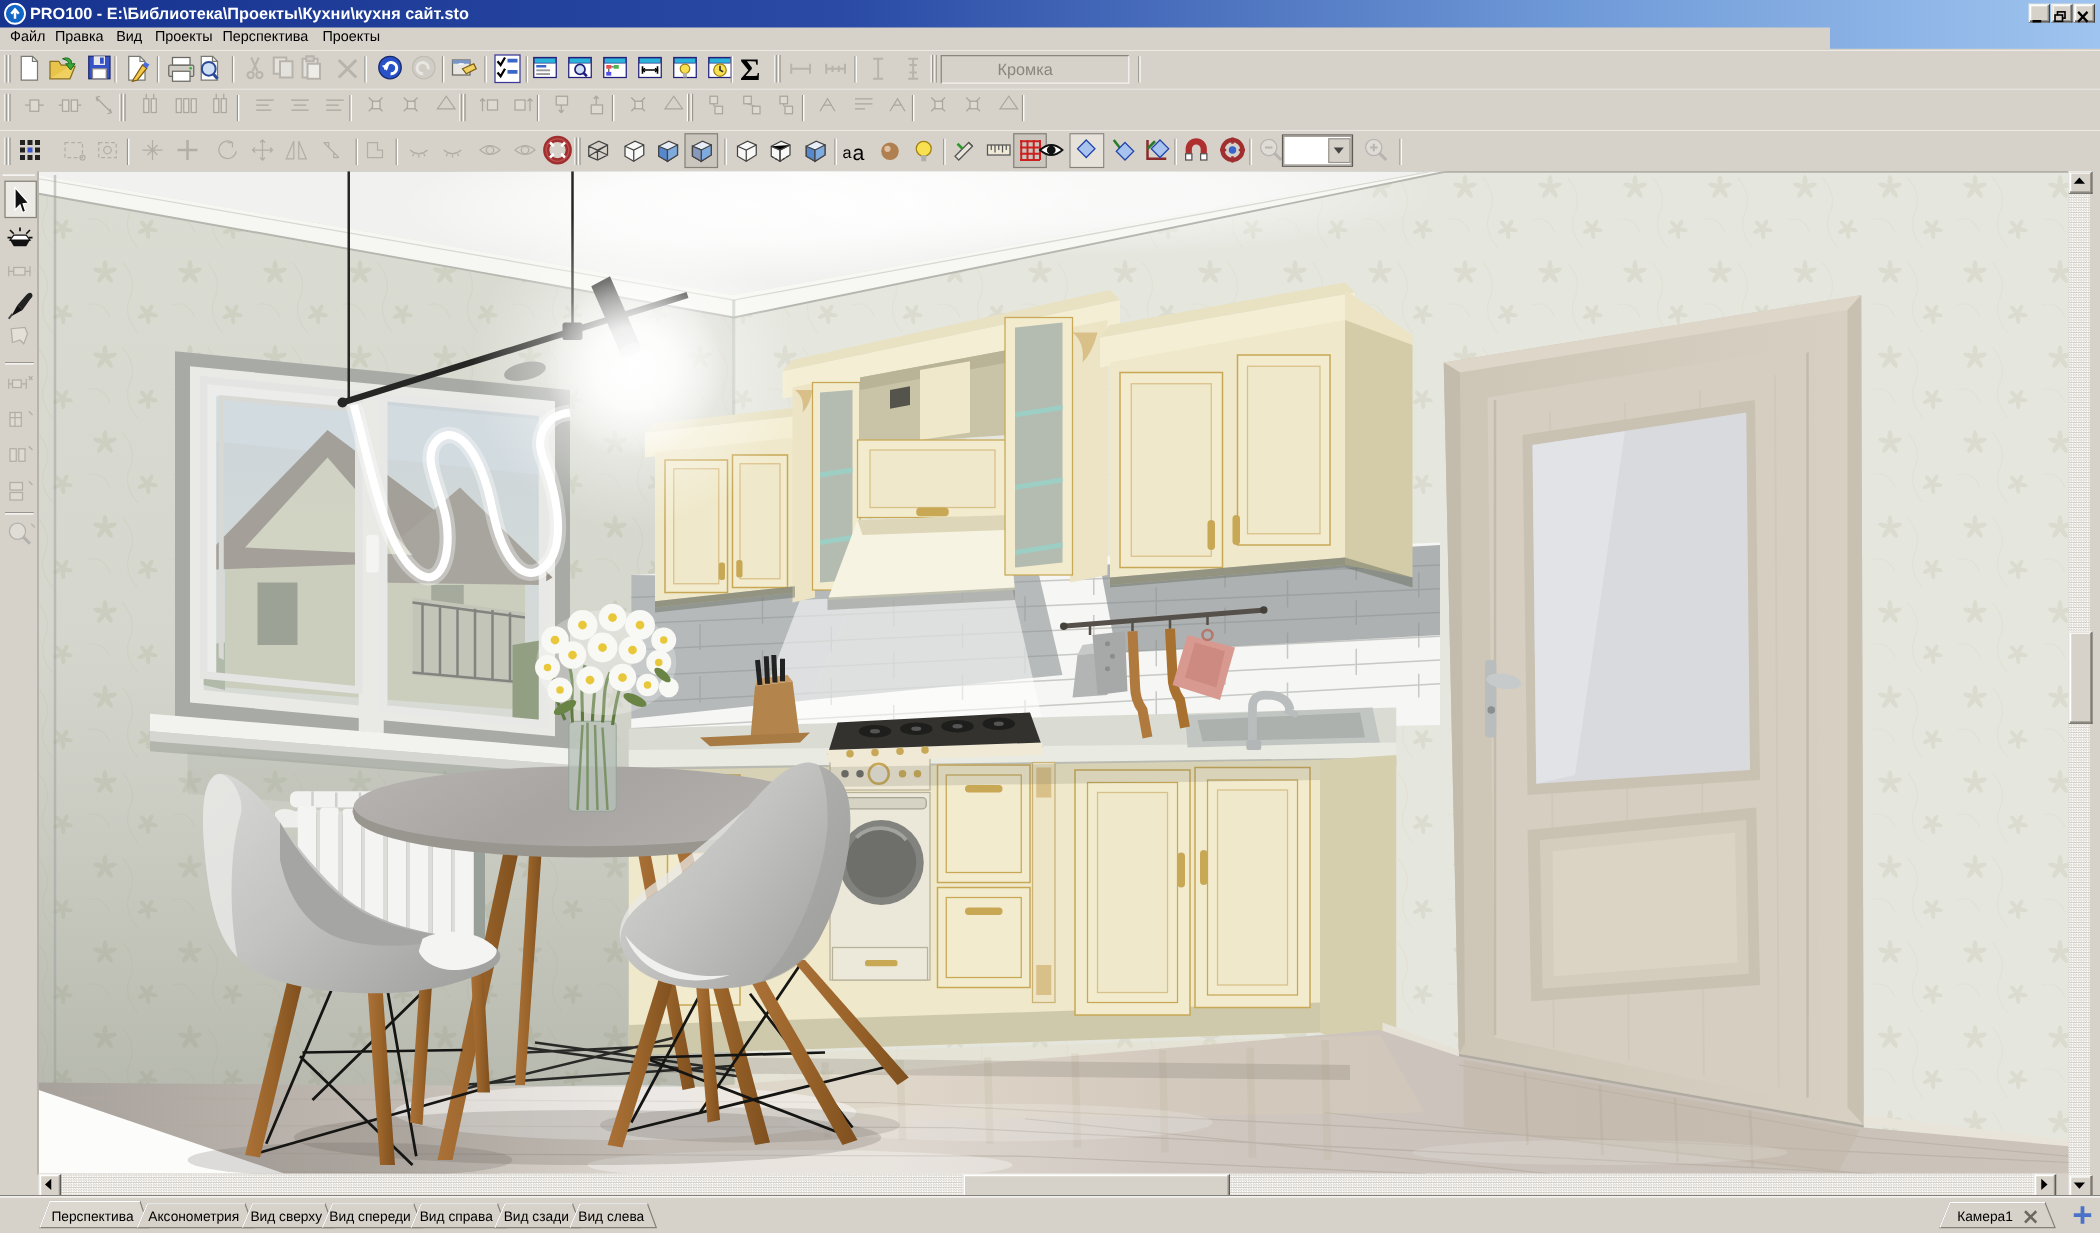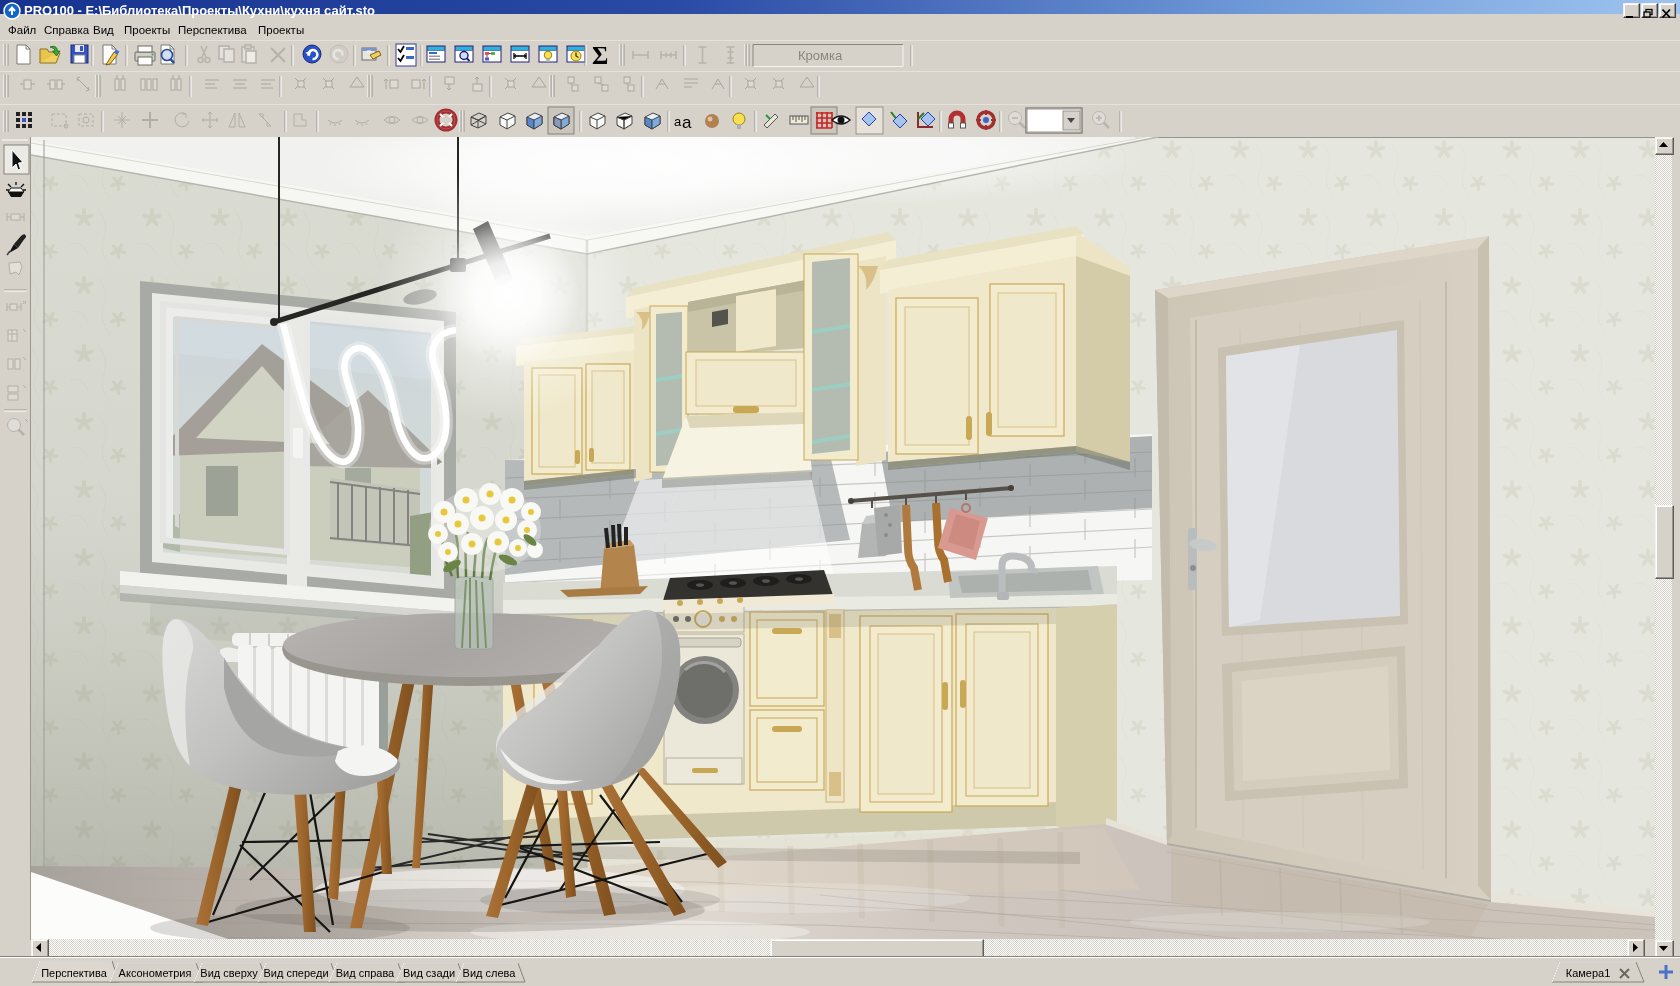--- a/index.html
+++ b/index.html
@@ -1,20 +1,20 @@
 <!DOCTYPE html>
 <html><head>
 <meta charset="utf-8">
 <style>
 html,body{margin:0;padding:0;width:1680px;height:986px;overflow:hidden;}
 body{font-family:"Liberation Sans",sans-serif;background:#d6d2ca;position:relative;}
 .abs{position:absolute;}
-#titlebar{left:0;top:0;width:1680px;height:14px;background:linear-gradient(90deg,#16338f 0%,#2a4aa5 40%,#6f9ad8 75%,#9fc4ef 100%);color:#fff;font-size:13px;font-weight:bold;line-height:22px;}
+#titlebar{left:0;top:0;width:1680px;height:39px;background:linear-gradient(90deg,#16338f 0%,#2a4aa5 40%,#6f9ad8 75%,#9fc4ef 100%);color:#fff;font-size:13px;font-weight:bold;line-height:22px;}
 #titletext{position:absolute;left:24px;top:0;white-space:nowrap;}
-#menubar{left:0;top:22px;width:1680px;height:18px;background:#d6d2ca;font-size:11.5px;color:#000;border-bottom:1px solid #c4c0b8;}
+#menubar{left:0;top:22px;width:1464px;height:18px;background:#d6d2ca;font-size:11.5px;color:#000;border-bottom:1px solid #c4c0b8;}
 .mi{position:absolute;top:2px;}
 .tbrow{left:0;width:1680px;background:#d6d2ca;}
 #lbar{left:0;top:137px;width:31px;height:803px;background:#d6d2ca;}
 #vscroll{left:1655px;top:137px;width:17px;height:819px;}
 #hscroll{left:31px;top:939px;width:1613px;height:17px;}
 #tabbar{left:0;top:956px;width:1680px;height:30px;background:#d6d2ca;}
 .sbtn{position:absolute;background:#d6d2ca;border-top:1px solid #f4f2ee;border-left:1px solid #f4f2ee;border-right:1px solid #5f5c56;border-bottom:1px solid #5f5c56;box-shadow:inset -1px -1px 0 #9a968e,inset 1px 1px 0 #fff;}
 .track{background:repeating-conic-gradient(#ffffff 0% 25%,#d6d2ca 0% 50%) 0 0/2px 2px;}
 #winbtns{position:absolute;right:4px;top:3px;}
 .wb{display:inline-block;width:15px;height:13px;background:#d6d2ca;border-top:1px solid #f4f2ee;border-left:1px solid #f4f2ee;border-right:1px solid #404040;border-bottom:1px solid #404040;box-shadow:inset -1px -1px 0 #9a968e,inset 1px 1px 0 #fff;margin-left:1px;vertical-align:top;position:relative;}
@@ -35,21 +35,21 @@
           <rect x="4" y="1.5" width="6" height="5" fill="none" stroke="#000" stroke-width="1.3"></rect>
           <rect x="2" y="4" width="6" height="5" fill="#d6d2ca" stroke="#000" stroke-width="1.3"></rect>
         </svg></span><span class="wb"><svg width="13" height="11">
           <path d="M2.5 1.5 L10 9.5 M10 1.5 L2.5 9.5" stroke="#000" stroke-width="1.8"></path>
         </svg></span>
  </div>
 </div>
 
 <div class="abs" id="menubar">
  <span class="mi" style="left:8px">Файл</span>
- <span class="mi" style="left:44px">Справка</span>
+ <span class="mi" style="left:44px">Правка</span>
  <span class="mi" style="left:93px">Вид</span>
  <span class="mi" style="left:124px">Проекты</span>
  <span class="mi" style="left:178px">Перспектива</span>
  <span class="mi" style="left:258px">Проекты</span>
 </div>
 
 <svg class="abs tbrow" id="row1" style="top:40px" width="1680" height="31">
 <defs>
 <g id="grip">
         <line x1="0" y1="4" x2="0" y2="26" stroke="#fff" stroke-width="1"></line>

